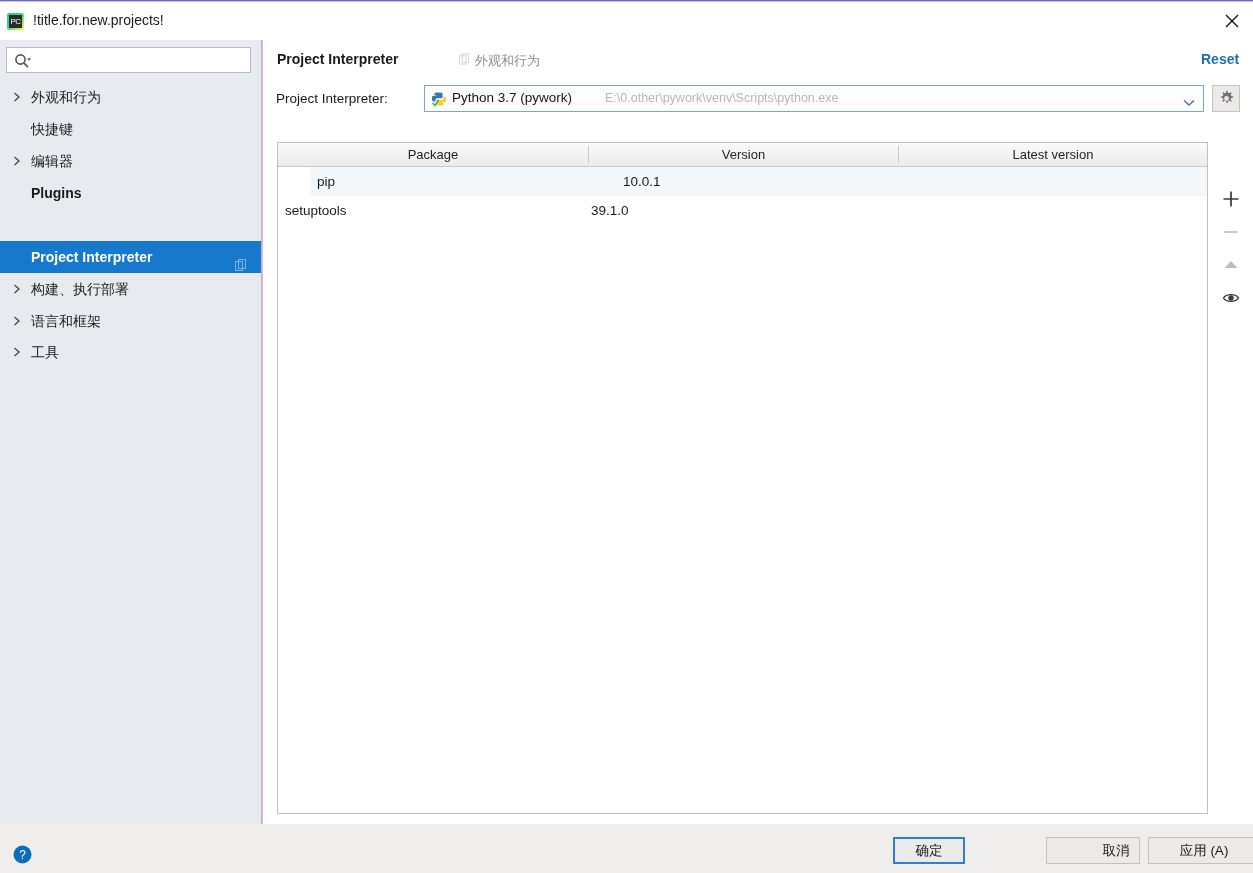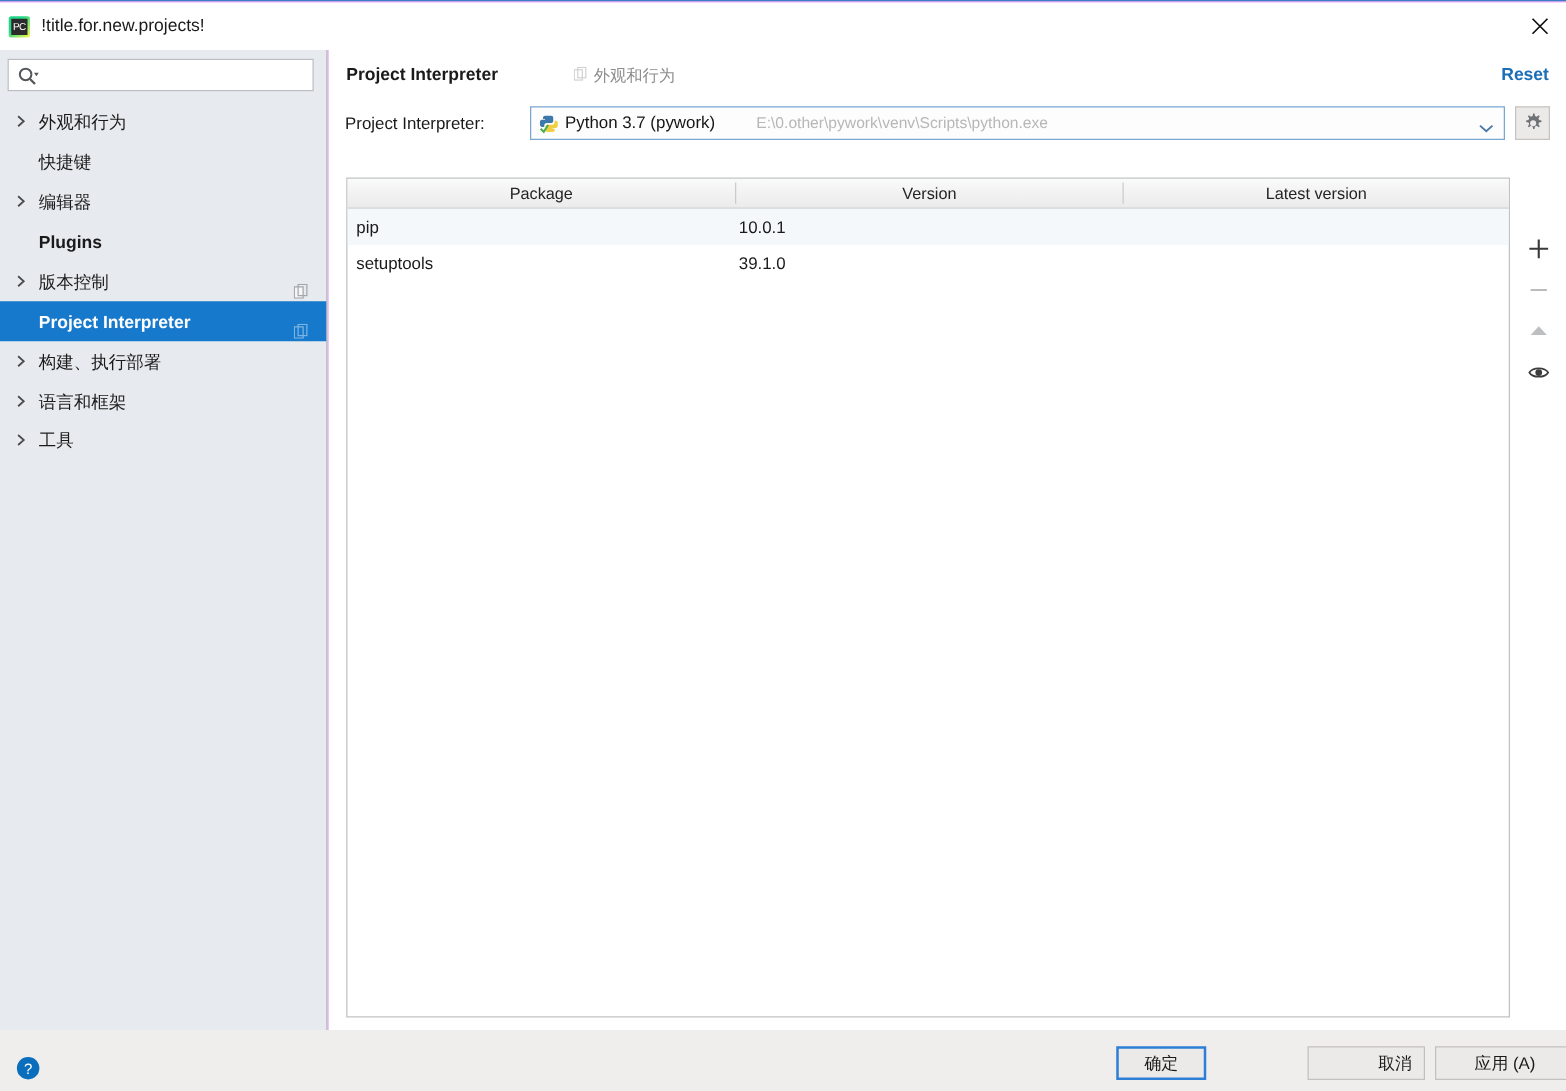--- a/index.html
+++ b/index.html
@@ -382,34 +382,20 @@
 
     <div class="nav-item" style="top:105px;">
       <span class="arrow">
         <svg width="8" height="10" viewBox="0 0 8 10">
             <path d="M1.5 1 L6 5 L1.5 9" stroke="#4a4a4a" stroke-width="1.4" fill="none"></path>
           </svg>
       </span>
       <span class="nav-label">编辑器</span>
     </div>
 
-    <div class="nav-item" style="top:169px;">
-      <span class="arrow">
-        <svg width="8" height="10" viewBox="0 0 8 10">
-            <path d="M1.5 1 L6 5 L1.5 9" stroke="#4a4a4a" stroke-width="1.4" fill="none"></path>
-          </svg>
-      </span>
-      <span class="nav-label">版本控制</span>
-      <span class="copy-icon">
-        <svg width="12" height="12" viewBox="0 0 12 12">
-          <rect x="0.5" y="2.5" width="7" height="9" stroke="#6f7276" fill="#ffffff" stroke-width="1"></rect>
-          <rect x="3.5" y="0.5" width="7" height="9" stroke="#6f7276" fill="none" stroke-width="1"></rect>
-        </svg>
-      </span>
-    </div>
 
     <div class="nav-item no-arrow selected" style="top:201px;">
       <span class="nav-label">Project Interpreter</span>
       <span class="copy-icon">
         <svg width="12" height="12" viewBox="0 0 12 12">
           <rect x="0.5" y="2.5" width="7" height="9" stroke="#cfe3f6" fill="#1679cb" stroke-width="1"></rect>
           <rect x="3.5" y="0.5" width="7" height="9" stroke="#cfe3f6" fill="none" stroke-width="1"></rect>
         </svg>
       </span>
     </div>
@@ -482,21 +468,21 @@
 
     <div id="table-wrap">
       <div id="table-head">
         <div class="th" style="left:0; width:310px;">Package</div>
         <div class="th-sep" style="left:310px;"></div>
         <div class="th" style="left:311px; width:309px;">Version</div>
         <div class="th-sep" style="left:620px;"></div>
         <div class="th" style="left:621px; width:308px;">Latest version</div>
       </div>
 
-      <div class="trow alt" style="top:24px;">
+      <div class="trow alt" style="top:24px;margin-left:32px;">
         <span class="cell-pkg">pip</span>
         <span class="cell-ver">10.0.1</span>
         <span class="cell-latest"></span>
       </div>
       <div class="trow" style="top:53px;">
         <span class="cell-pkg">setuptools</span>
         <span class="cell-ver">39.1.0</span>
         <span class="cell-latest"></span>
       </div>
     </div>

